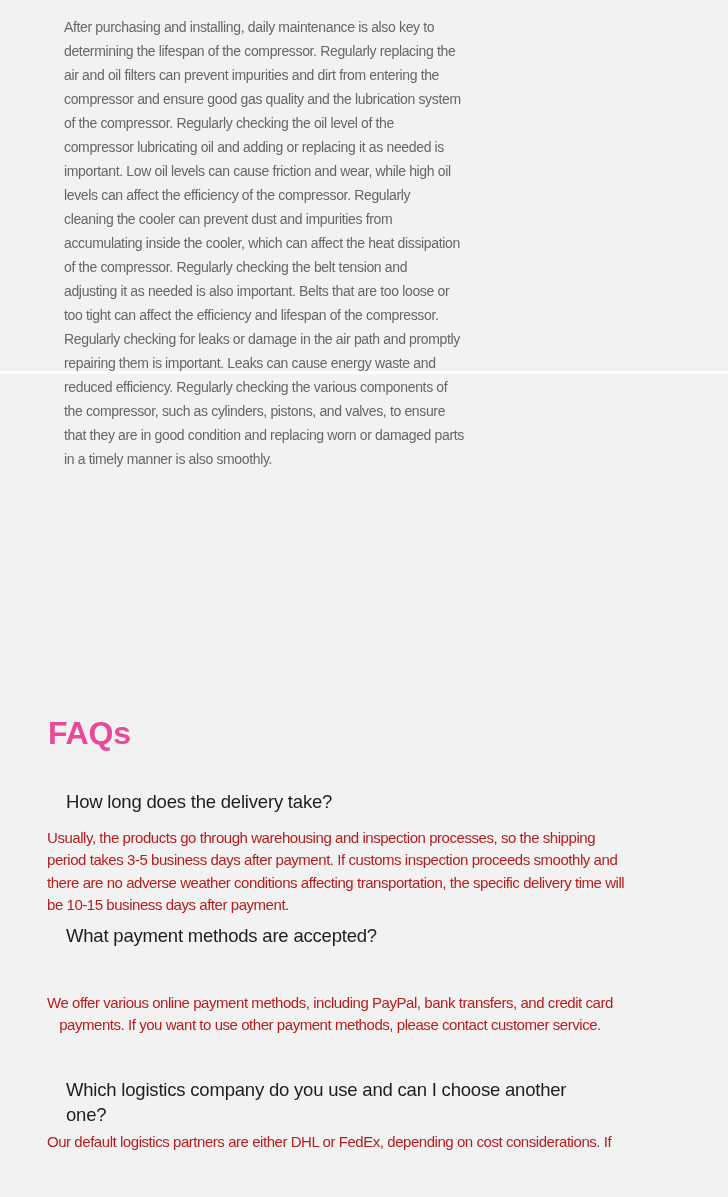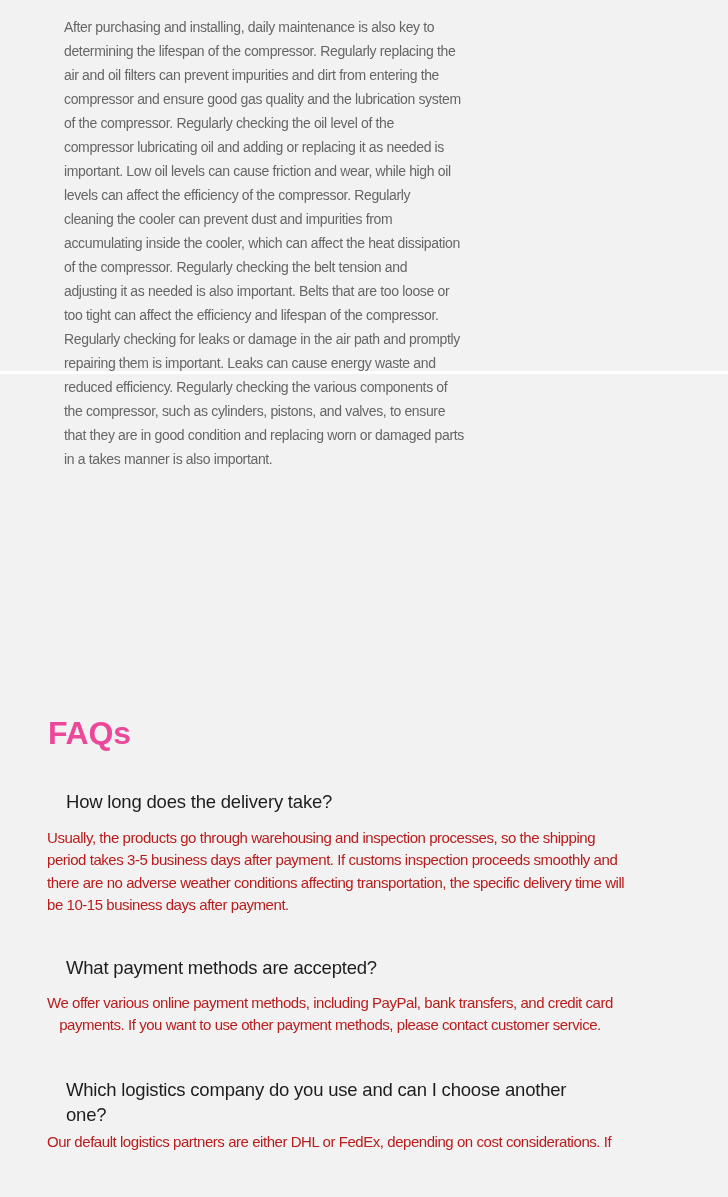--- a/index.html
+++ b/index.html
@@ -55,21 +55,21 @@
   .answer {
     position: absolute; left: 47px;
     color: #b91c1c;
     font-size: 15px;
     line-height: 22.4px;
     letter-spacing: -0.45px;
     white-space: nowrap;
   }
   .q1 { top: 789px; }
   .a1 { top: 827px; }
-  .q2 { top: 955px; }
+  .q2 { top: 923px; }
   .a2 { top: 992px; text-align: center; }
   .q3 { top: 1077px; }
   .a3 { top: 1131px; }
   .tline { display: block; }
 </style>
 </head>
 <body>
 
 <div class="bg-top"></div>
 <div class="divider-gap"></div>
@@ -87,21 +87,21 @@
     <div class="tline">cleaning the cooler can prevent dust and impurities from</div>
     <div class="tline">accumulating inside the cooler, which can affect the heat dissipation</div>
     <div class="tline">of the compressor. Regularly checking the belt tension and</div>
     <div class="tline">adjusting it as needed is also important. Belts that are too loose or</div>
     <div class="tline">too tight can affect the efficiency and lifespan of the compressor.</div>
     <div class="tline">Regularly checking for leaks or damage in the air path and promptly</div>
     <div class="tline">repairing them is important. Leaks can cause energy waste and</div>
     <div class="tline">reduced efficiency. Regularly checking the various components of</div>
     <div class="tline">the compressor, such as cylinders, pistons, and valves, to ensure</div>
     <div class="tline">that they are in good condition and replacing worn or damaged parts</div>
-    <div class="tline">in a takes manner is also important.</div>
+    <div class="tline">in a timely manner is also smoothly.</div>
   </div>
 
 <h1 class="faq-title" style="margin:0;">FAQs</h1>
 
 <div class="question q1">
     <div class="tline">How long does the delivery take?</div>
   </div>
 <div class="answer a1">
     <div class="tline">Usually, the products go through warehousing and inspection processes, so the shipping</div>
     <div class="tline">period takes 3-5 business days after payment. If customs inspection proceeds smoothly and</div>

